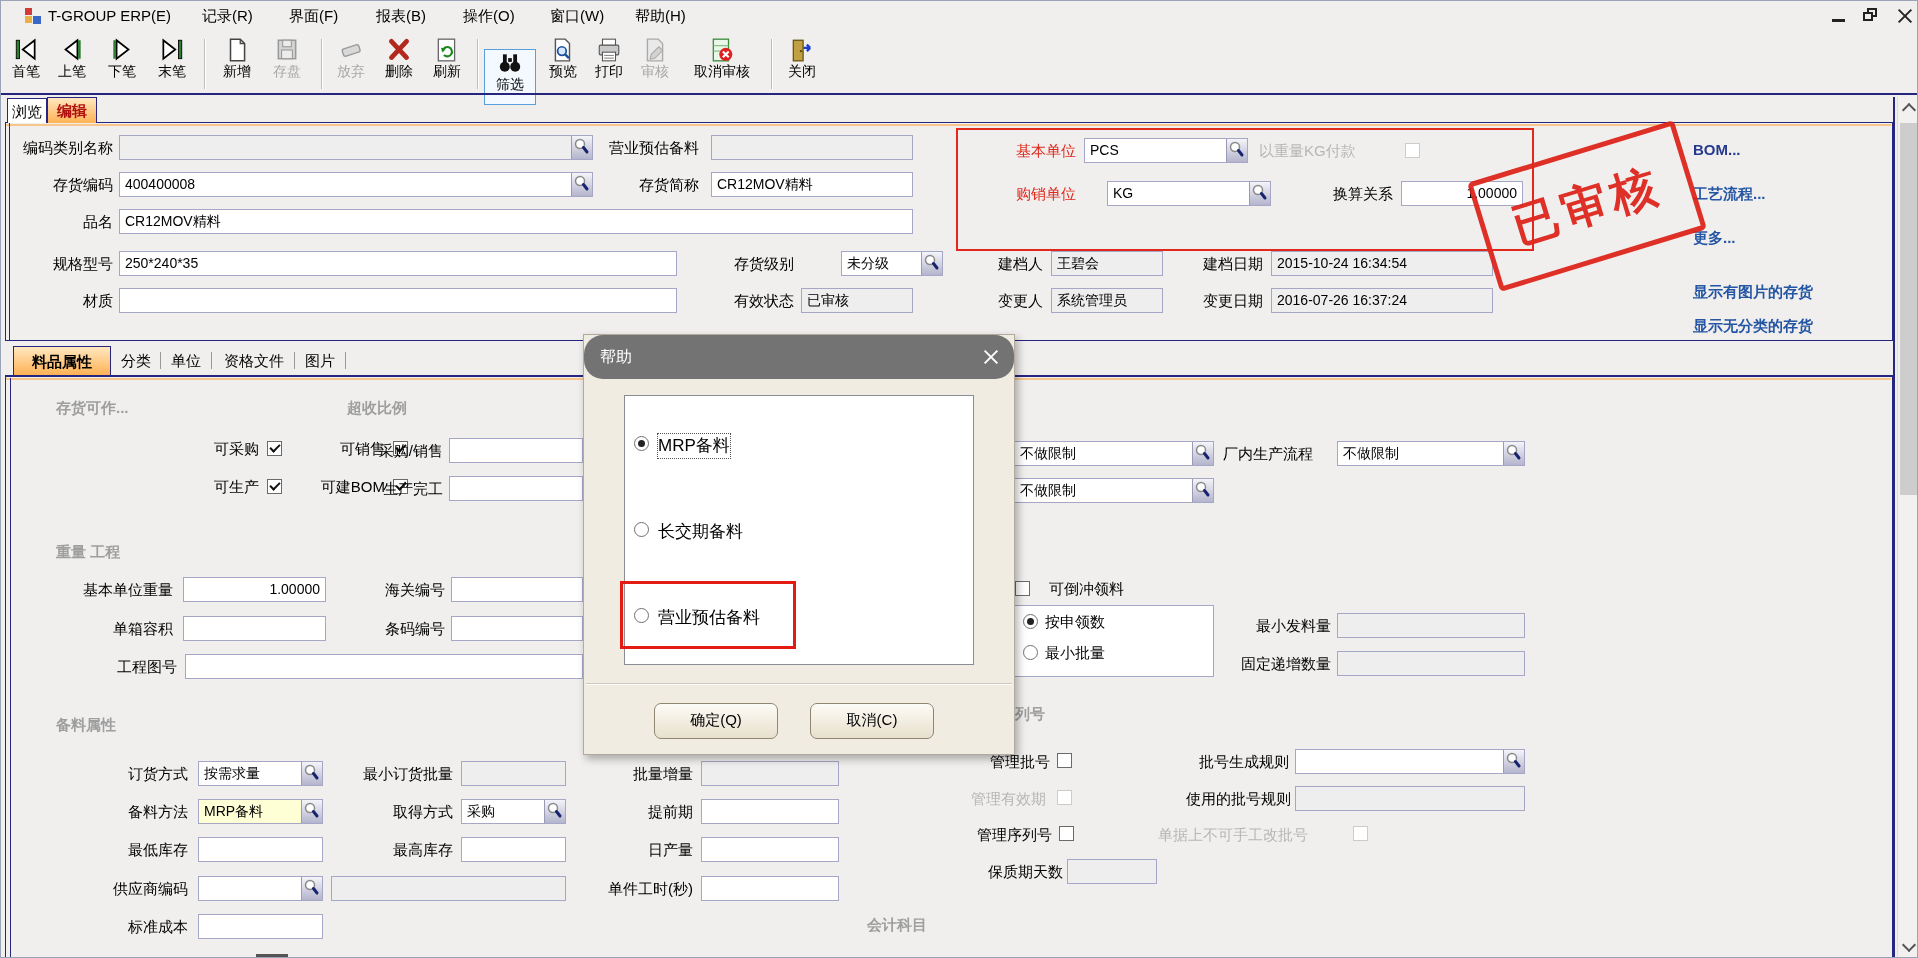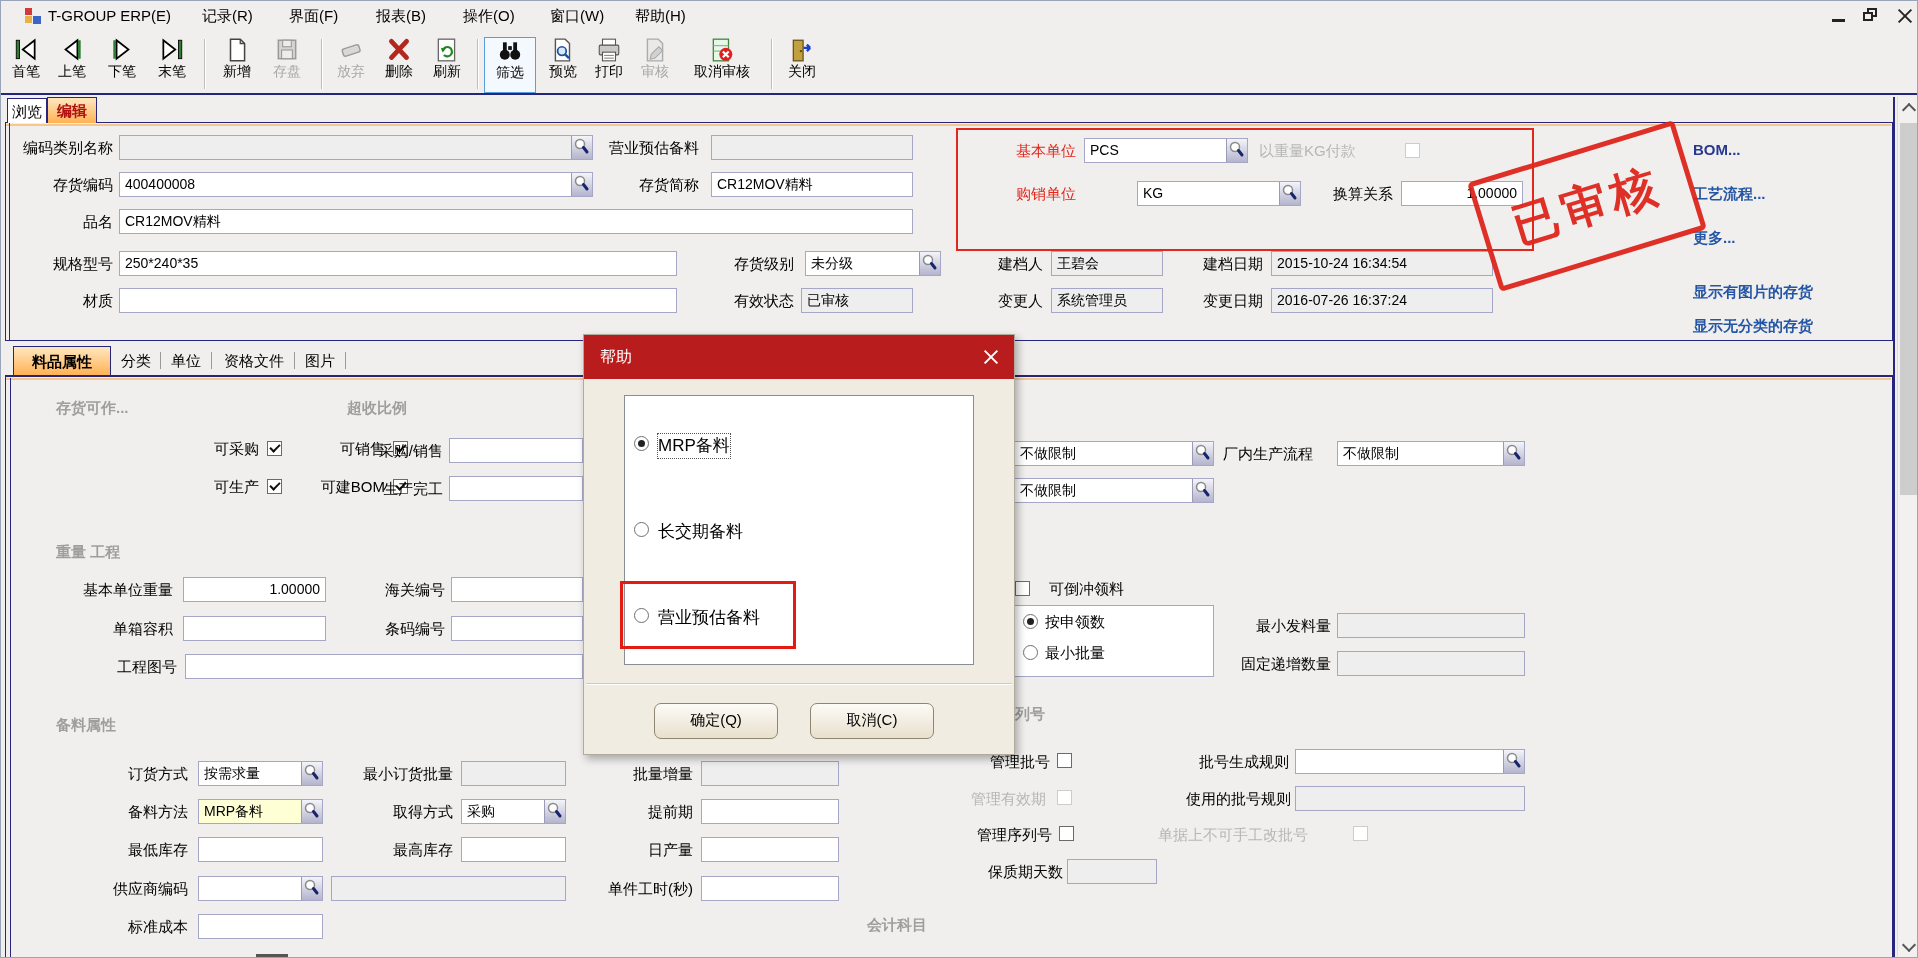--- a/index.html
+++ b/index.html
@@ -6,21 +6,21 @@
   #win{position:relative;width:1918px;height:958px;background:#f0efee;overflow:hidden;
        font-family:"Liberation Sans",sans-serif;border:1px solid #9aa4b8;box-sizing:border-box;}
   .abs{position:absolute;}
   
   .mi{position:absolute;top:0;height:30px;line-height:30px;font-size:15px;color:#000;white-space:nowrap;}
   
   .tbtn{position:absolute;top:36px;height:56px;text-align:center;box-sizing:border-box;}
   .tbtn svg{width:26px;height:26px;display:block;margin:0 auto;}
   .tlabel{font-size:14px;display:block;line-height:16px;color:#000;white-space:nowrap;}
   .tbtn.disabled .tlabel{color:#a8a8a8;}
-  .tbtn.sel{border:1px solid #58a0dc;background:#f3f9ff;}
+  .tbtn.sel{border:1px solid #58a0dc;background:#f3f9ff;margin-top:12px;}
   .tsep{position:absolute;top:38px;height:50px;width:1px;background:#bdbdbd;border-right:1px solid #fff;}
   .navline{position:absolute;left:0;width:1918px;top:92px;height:2px;background:#26267e;}
   
   .tab{position:absolute;height:25px;line-height:25px;text-align:center;font-size:15px;
        border:1px solid #26267e;border-bottom:none;background:#fff;box-sizing:border-box;z-index:3;}
   .tab.active{background:linear-gradient(180deg,#ffe7c0,#ffb255);color:#b01010;font-weight:bold;}
   .subtab{position:absolute;height:29px;line-height:29px;text-align:center;font-size:15px;box-sizing:border-box;z-index:3;}
   .subtab.active{background:linear-gradient(180deg,#ffe7c0,#ffb255);border:1px solid #26267e;border-bottom:none;font-weight:bold;}
   .subsep{position:absolute;top:351px;height:17px;width:1px;background:#9a9a9a;}
   
@@ -48,22 +48,22 @@
   .radio{position:absolute;width:15px;height:15px;border:1px solid #707070;border-radius:50%;background:#fff;box-sizing:border-box;}
   .radio.sel::after{content:"";position:absolute;left:3px;top:3px;width:7px;height:7px;border-radius:50%;background:#222;}
   .link{position:absolute;font-size:15px;font-weight:bold;color:#2456a4;white-space:nowrap;cursor:pointer;}
   .stamp{position:absolute;left:1478px;top:148px;width:206px;height:104px;transform:rotate(-17deg);
        border:5px solid #dd2016;border-radius:5px;color:#dd2016;font-size:46px;font-weight:bold;
        display:flex;align-items:center;justify-content:center;letter-spacing:5px;opacity:.92;z-index:4;}
   .redbox{position:absolute;border:2px solid #e0281c;box-sizing:border-box;pointer-events:none;z-index:5;}
   
   #dlg{position:absolute;left:582px;top:333px;width:430px;height:419px;background:#f1ece2;
        border:1px solid #b2aa9c;box-shadow:3px 4px 8px rgba(0,0,0,.3);z-index:20;}
-  #dlgtitle{position:absolute;left:0;top:0;right:0;height:44px;background:#b91c1c;color:#fff;
-       font-size:16px;line-height:44px;padding-left:16px;box-sizing:border-box;}
+  #dlgtitle{position:absolute;left:0;top:0;right:0;height:44px;background:#737373;color:#fff;
+       font-size:16px;line-height:44px;padding-left:16px;box-sizing:border-box;border-radius:19px;}
   .xicon{position:absolute;width:18px;height:18px;}
   .xicon::before,.xicon::after{content:"";position:absolute;left:8px;top:0;width:2px;height:18px;background:#fff;}
   .xicon::before{transform:rotate(45deg);}
   .xicon::after{transform:rotate(-45deg);}
   #dlglist{position:absolute;left:40px;top:60px;width:348px;height:268px;background:#fff;border:1px solid #888d96;}
   .dlgopt{position:absolute;font-size:17px;color:#000;white-space:nowrap;height:24px;line-height:24px;}
   .focusdot{outline:1px dotted #555;}
   #dlgredrect{position:absolute;left:36px;top:246px;width:170px;height:62px;border:3px solid #e41b13;z-index:2;pointer-events:none;}
   .groove{position:absolute;left:2px;right:2px;top:348px;height:0;border-top:1px solid #cfc8bb;border-bottom:1px solid #fff;}
   .dlgbtn{position:absolute;top:368px;width:122px;height:34px;border:1px solid #8f8672;border-radius:7px;
@@ -260,21 +260,21 @@
   </div>
   <span class="lbl" style="left:598px;top:171px;width:100px;" data-name="short-name-label">存货简称</span>
   <div class="fld" style="left:710px;top:171px;width:202px;" data-name="short-name-field">CR12MOV精料</div>
 
   <span class="lbl" style="left:18px;top:208px;width:94px;" data-name="item-name-label">品名</span>
   <div class="fld" style="left:118px;top:208px;width:794px;" data-name="item-name-field">CR12MOV精料</div>
 
   <span class="lbl" style="left:18px;top:250px;width:94px;" data-name="spec-label">规格型号</span>
   <div class="fld" style="left:118px;top:250px;width:558px;" data-name="spec-field">250*240*35</div>
   <span class="lbl" style="left:700px;top:250px;width:93px;" data-name="level-label">存货级别</span>
-  <div class="fld haslkp" style="left:804px;top:250px;width:136px;" data-name="level-field">
+  <div class="fld haslkp" style="left:840px;top:250px;width:102px;" data-name="level-field">
     <span data-name="level-value">未分级</span>
     <span class="lkp" data-name="level-lookup-button">
         <svg viewBox="0 0 18 22" data-name="lookup-magnifier-icon">
           <circle cx="8" cy="8" r="4.5" fill="#fff" stroke="#8a8a8a" stroke-width="1.5"></circle>
           <line x1="11.5" y1="11.5" x2="15" y2="16" stroke="#17246e" stroke-width="3" stroke-linecap="round"></line>
         </svg>
       </span>
   </div>
 
   <span class="lbl" style="left:18px;top:287px;width:94px;" data-name="material-label">材质</span>
@@ -289,21 +289,21 @@
     <span class="lkp" data-name="base-unit-lookup-button">
         <svg viewBox="0 0 18 22" data-name="lookup-magnifier-icon">
           <circle cx="8" cy="8" r="4.5" fill="#fff" stroke="#8a8a8a" stroke-width="1.5"></circle>
           <line x1="11.5" y1="11.5" x2="15" y2="16" stroke="#17246e" stroke-width="3" stroke-linecap="round"></line>
         </svg>
       </span>
   </div>
   <span class="lbl grey left" style="left:1258px;top:137px;width:140px;" data-name="pay-by-weight-label">以重量KG付款</span>
   <span class="cb dis" style="left:1404px;top:142px;" data-name="pay-by-weight-checkbox"></span>
   <span class="lbl red" style="left:985px;top:180px;width:90px;" data-name="trade-unit-label">购销单位</span>
-  <div class="fld haslkp" style="left:1136px;top:180px;width:164px;" data-name="trade-unit-field">
+  <div class="fld haslkp" style="left:1106px;top:180px;width:164px;" data-name="trade-unit-field">
     <span data-name="trade-unit-value">KG</span>
     <span class="lkp" data-name="trade-unit-lookup-button">
         <svg viewBox="0 0 18 22" data-name="lookup-magnifier-icon">
           <circle cx="8" cy="8" r="4.5" fill="#fff" stroke="#8a8a8a" stroke-width="1.5"></circle>
           <line x1="11.5" y1="11.5" x2="15" y2="16" stroke="#17246e" stroke-width="3" stroke-linecap="round"></line>
         </svg>
       </span>
   </div>
   <span class="lbl" style="left:1300px;top:180px;width:92px;" data-name="conversion-label">换算关系</span>
   <div class="fld num" style="left:1400px;top:180px;width:122px;" data-name="conversion-field">1.00000</div>

